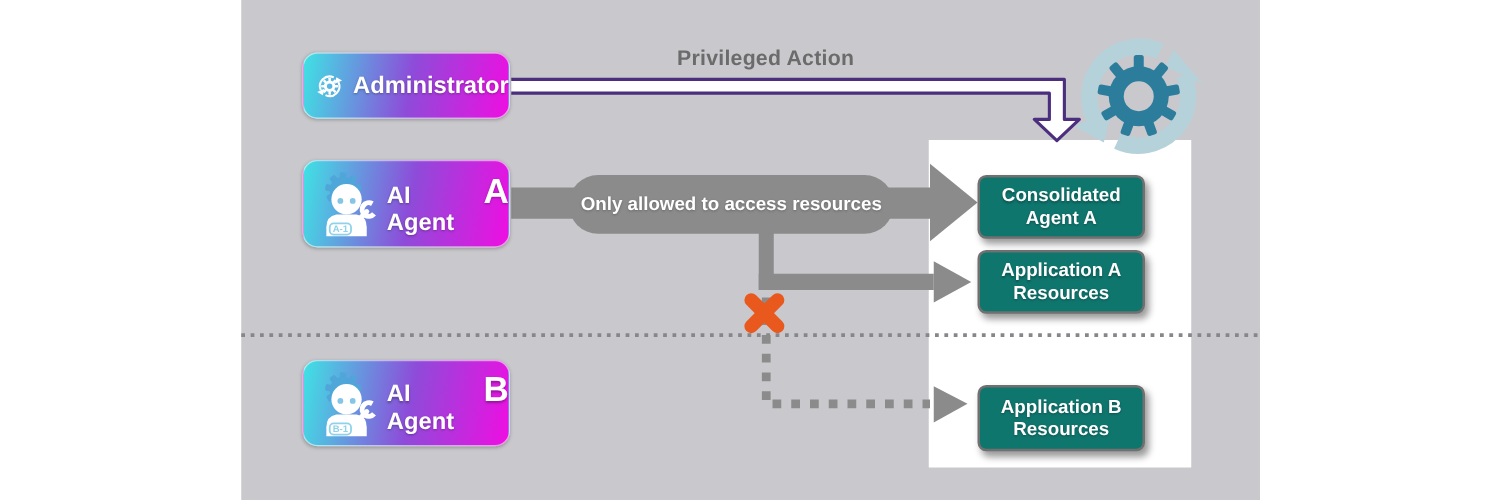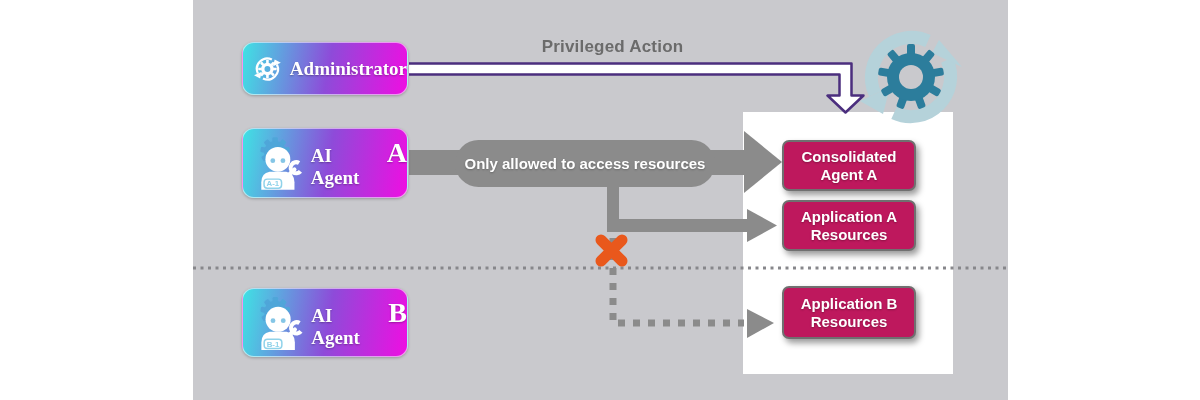--- a/index.html
+++ b/index.html
@@ -19,31 +19,31 @@
 
   .badge{position:absolute;left:242px;width:166px;border-radius:12px;
          background:linear-gradient(100deg,#3fe2e4 0%,#8e4bd9 52%,#ef0ee2 100%);
          border:1px solid rgba(255,255,255,.55);
          display:flex;align-items:center;padding-left:10px;box-sizing:border-box;
          box-shadow:0 1px 3px rgba(0,0,0,.25);}
   .badge-admin{top:42px;height:53px;}
   .badge-a{top:128px;height:70px;}
   .badge-b{top:288px;height:69px;}
   .badge-text{display:flex;align-items:baseline;gap:7px;color:#fff;margin-left:8px;
-         text-shadow:0 1px 2px rgba(0,0,0,.3);font-family:Liberation Serif, serif;}
+         text-shadow:0 1px 2px rgba(0,0,0,.3);}
   .badge-label{font-size:19px;}
   .badge-letter{font-size:28px;}
 
-  .rbox{position:absolute;left:782px;width:134px;background:#be185d;border:2px solid #707070;
+  .rbox{position:absolute;left:782px;width:134px;background:#0f766e;border:2px solid #707070;
         border-radius:7px;box-sizing:border-box;display:flex;flex-direction:column;align-items:center;
         justify-content:center;color:#fff;font-size:15px;line-height:18px;text-align:center;
         box-shadow:3px 4px 6px rgba(0,0,0,.4);text-shadow:0 1px 2px rgba(0,0,0,.3);}
   .rbox-1{top:140px;height:51px;}
   .rbox-2{top:200px;height:51px;}
-  .rbox-3{top:286px;height:53px;}
+  .rbox-3{top:308px;height:53px;}
 </style>
 </head>
 <body>
 
 <div class="stage">
 
   <div class="panel"></div>
   <div class="resource-panel"></div>
 
   <svg class="overlay" viewBox="0 0 1200 400">

